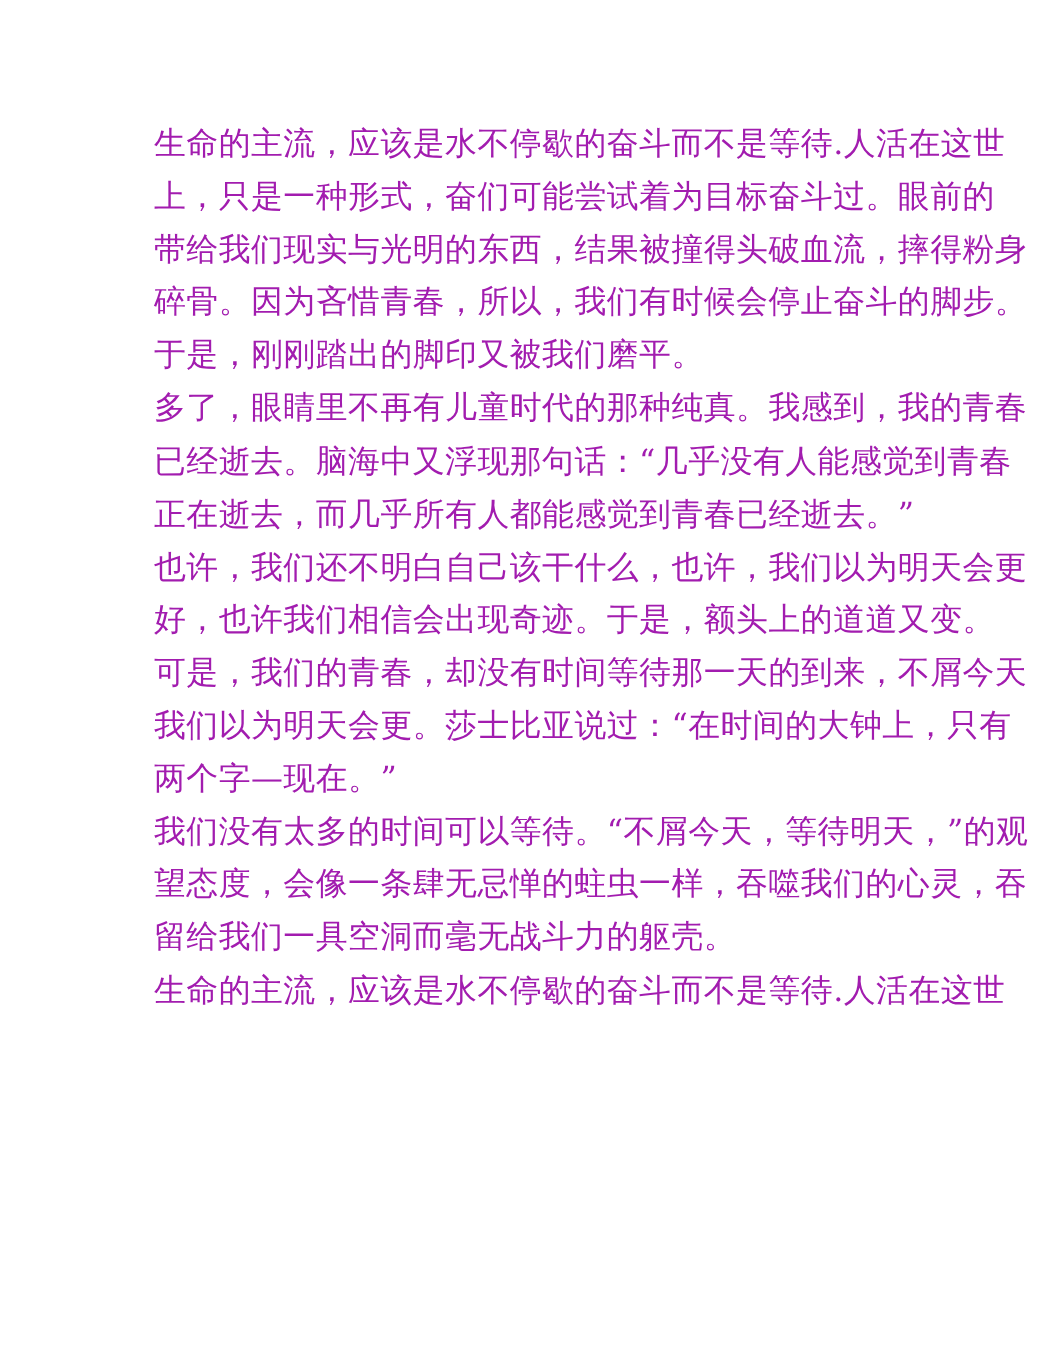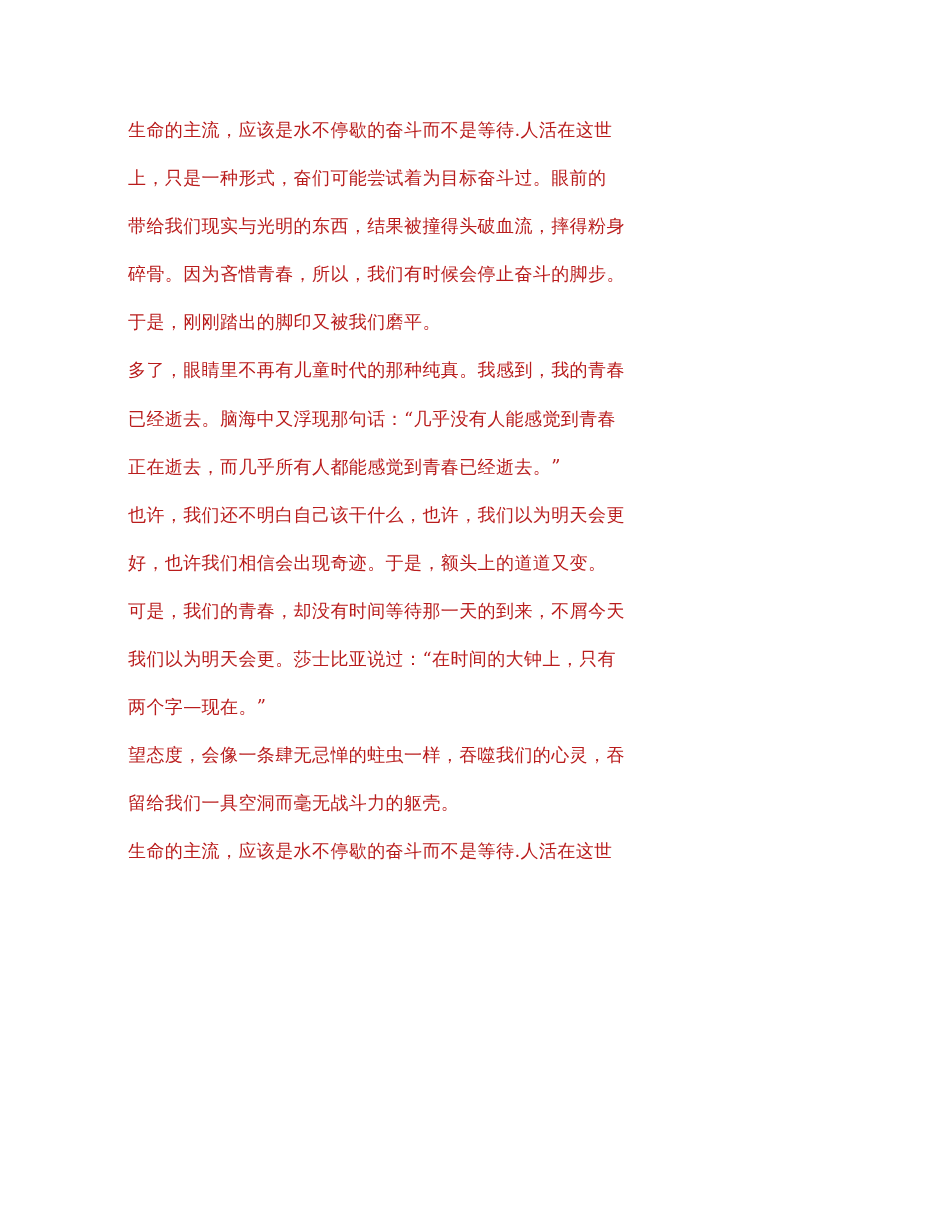--- a/index.html
+++ b/index.html
@@ -16,27 +16,27 @@
   .page {
     position: absolute;
     left: 0;
     top: 0;
     width: 950px;
     height: 1229px;
     background: #ffffff;
   }
   .text-body {
     position: absolute;
-    left: 128px;
+    left: 140px;
     top: 106px;
     width: 680px;
     font-family: "DejaVu Serif", "Liberation Serif", serif;
-    font-size: 18px;
+    font-size: 29px;
     line-height: 48.1px;
-    color: #b91c1c;
+    color: #a21caf;
     letter-spacing: 0.4px;
   }
   .line {
     display: block;
     white-space: nowrap;
     height: 48.1px;
   }
 </style>
 </head>
 <body>
@@ -49,17 +49,18 @@
     <span class="line">碎骨。因为吝惜青春，所以，我们有时候会停止奋斗的脚步。</span>
     <span class="line">于是，刚刚踏出的脚印又被我们磨平。</span>
     <span class="line">多了，眼睛里不再有儿童时代的那种纯真。我感到，我的青春</span>
     <span class="line">已经逝去。脑海中又浮现那句话：“几乎没有人能感觉到青春</span>
     <span class="line">正在逝去，而几乎所有人都能感觉到青春已经逝去。”</span>
     <span class="line">也许，我们还不明白自己该干什么，也许，我们以为明天会更</span>
     <span class="line">好，也许我们相信会出现奇迹。于是，额头上的道道又变。</span>
     <span class="line">可是，我们的青春，却没有时间等待那一天的到来，不屑今天</span>
     <span class="line">我们以为明天会更。莎士比亚说过：“在时间的大钟上，只有</span>
     <span class="line">两个字—现在。”</span>
+    <span class="line">我们没有太多的时间可以等待。“不屑今天，等待明天，”的观</span>
     <span class="line">望态度，会像一条肆无忌惮的蛀虫一样，吞噬我们的心灵，吞</span>
     <span class="line">留给我们一具空洞而毫无战斗力的躯壳。</span>
     <span class="line">生命的主流，应该是水不停歇的奋斗而不是等待.人活在这世</span>
   </div>
 </div>
 
 </body></html>

